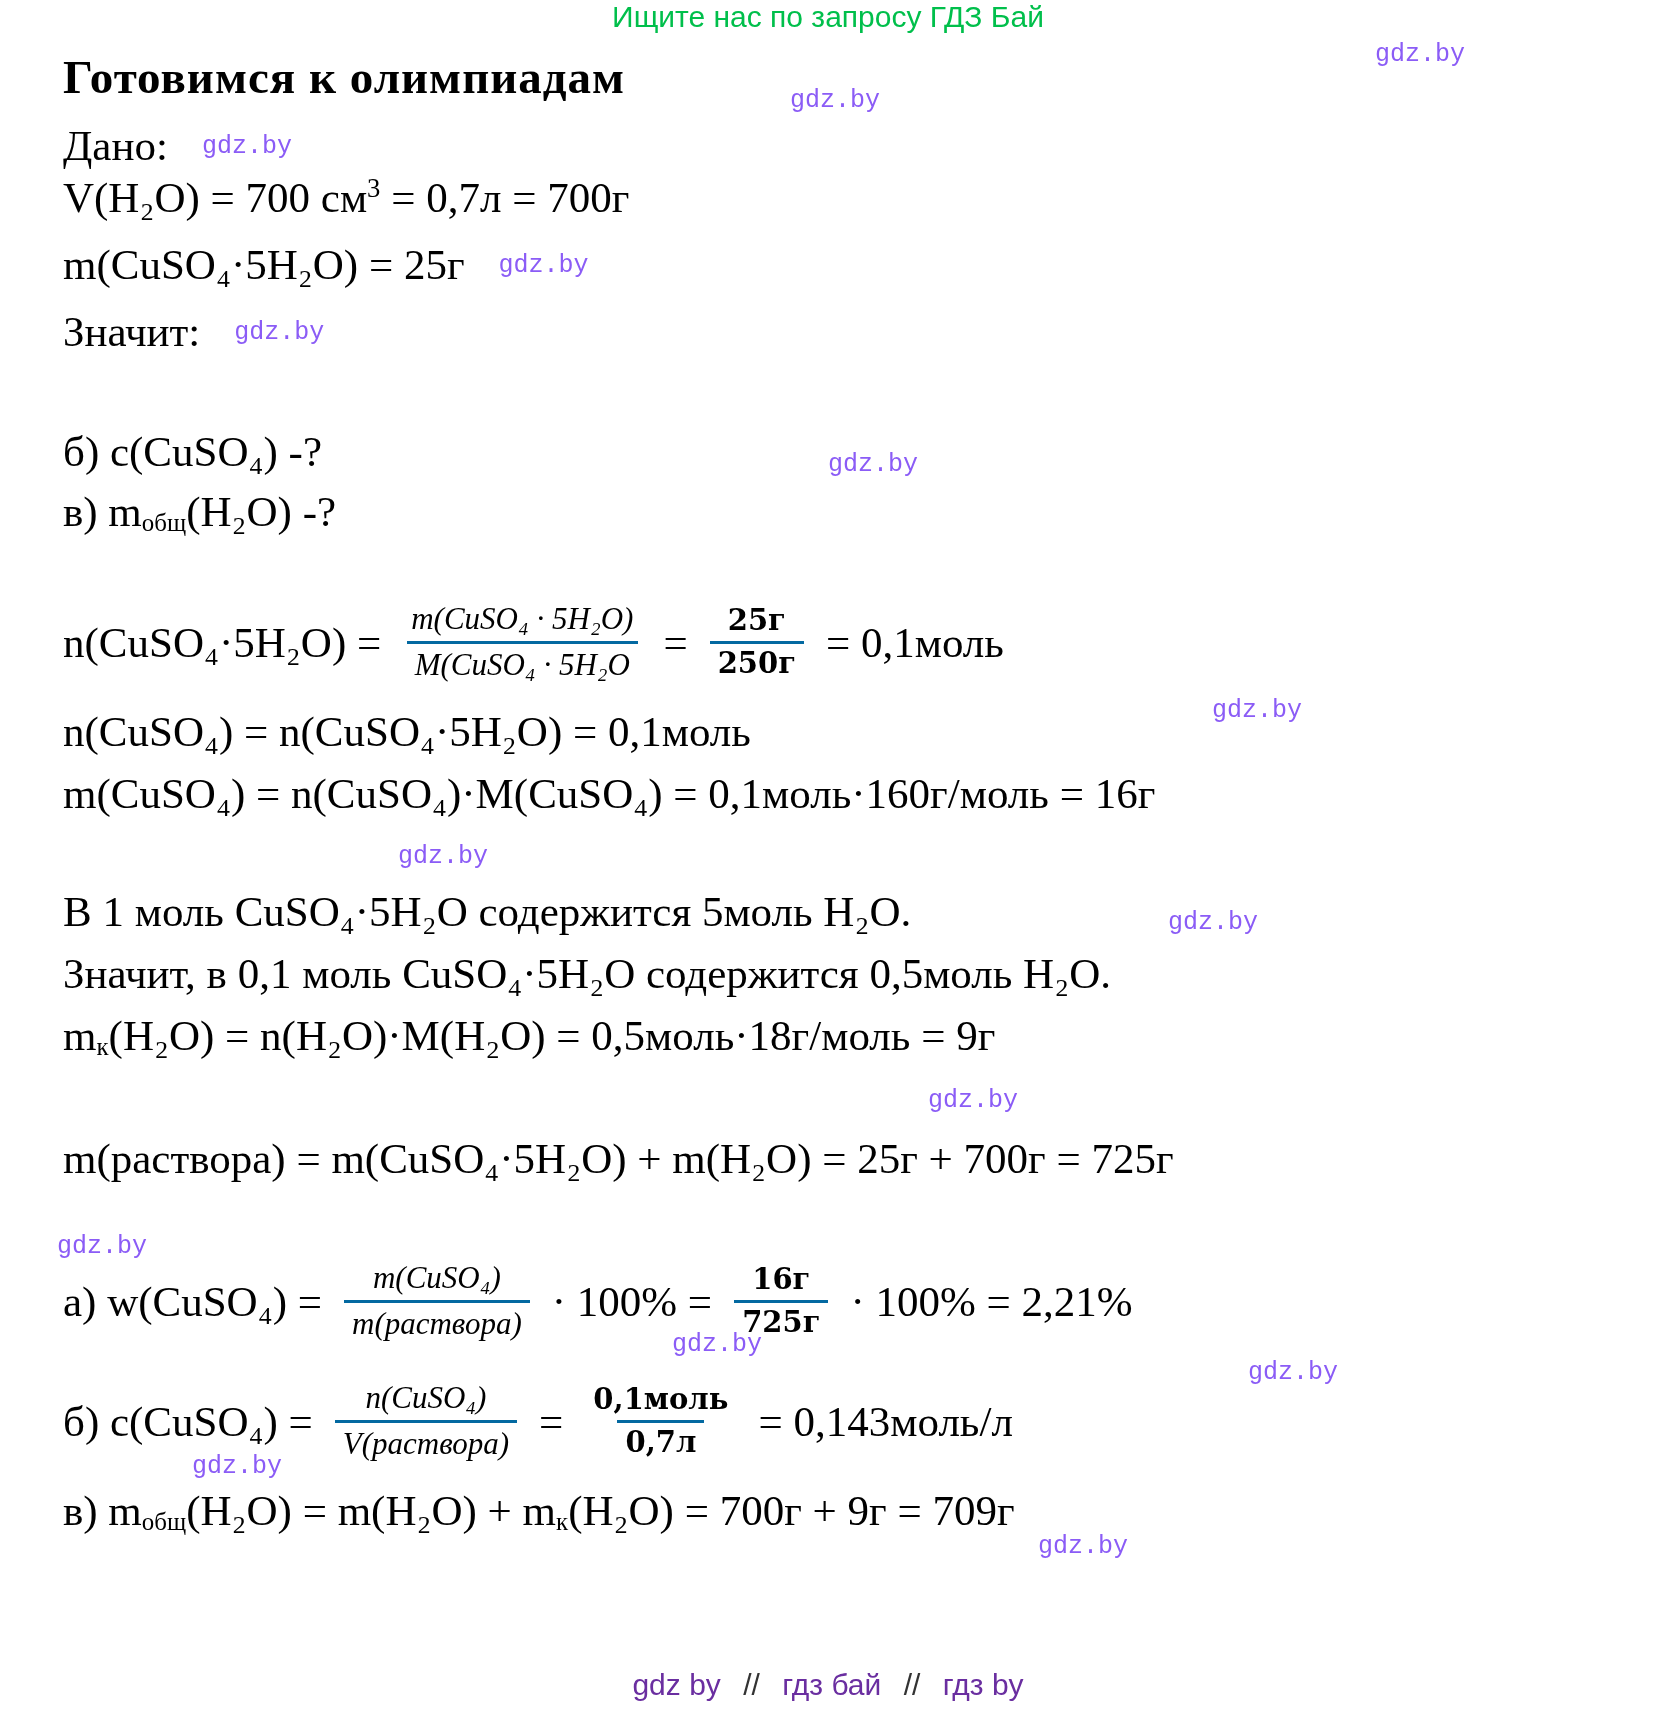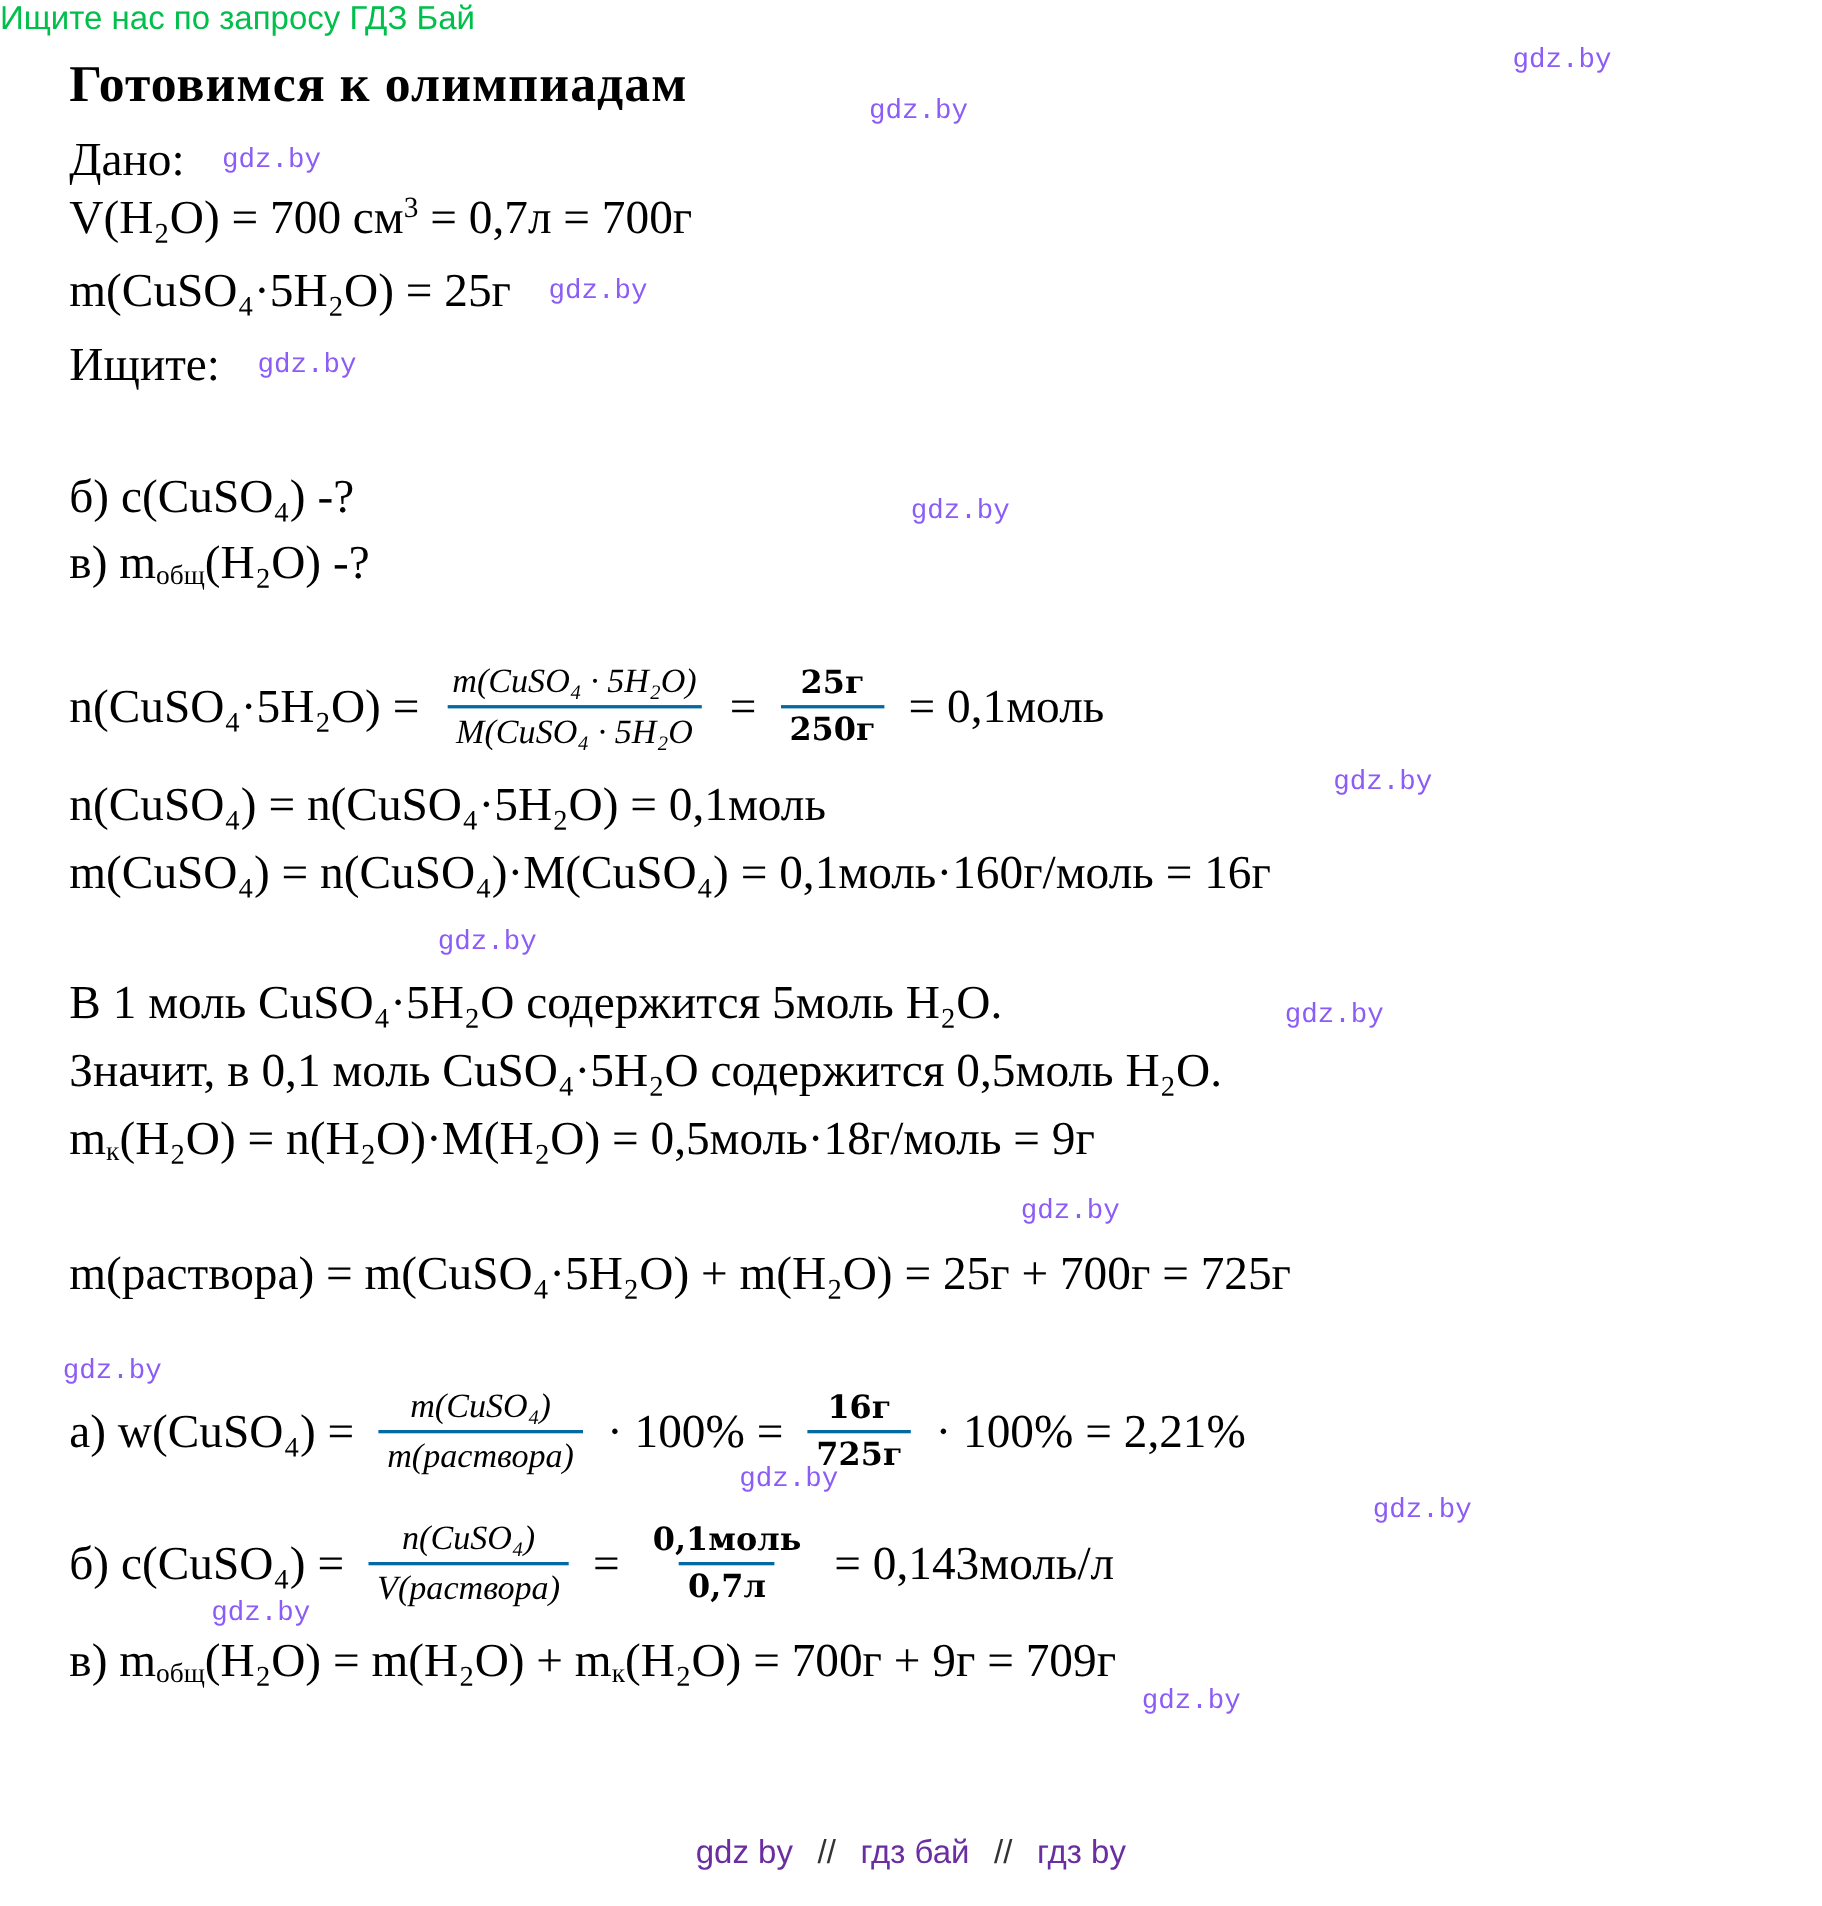--- a/index.html
+++ b/index.html
@@ -10,20 +10,21 @@
     height: 1733px;
     background: #ffffff;
     color: #000000;
     font-family: "Liberation Serif", serif;
     overflow: hidden;
   }
   .abs { position: absolute; }
   .banner {
     position: absolute;
     top: 0px; left: 0; width: 100%;
+    text-align: center;
     font-family: "Liberation Sans", sans-serif;
     font-size: 30px;
     color: #00bf4b;
   }
   .title {
     position: absolute;
     font-size: 47px;
     font-weight: 700;
     letter-spacing: 1px;
   }
@@ -104,21 +105,21 @@
   <span class="wm abs" style="left:1038px; top:1532px">gdz.by</span>
 
   <h1 class="title" style="left:63px; top:50px">Готовимся к олимпиадам</h1>
 
   <div class="line" style="left:63px; top:122px"><span>Дано:</span><span class="wm wm-inline">gdz.by</span></div>
 
   <div class="line" style="left:63px; top:174px"><span>V(H₂O) = 700 см</span><span class="sp">3</span><span> = 0,7л = 700г</span></div>
 
   <div class="line" style="left:63px; top:241px"><span>m(CuSO₄·5H₂O) = 25г</span><span class="wm wm-inline">gdz.by</span></div>
 
-  <div class="line" style="left:63px; top:308px"><span>Ищите:</span><span class="wm wm-inline">gdz.by</span></div>
+  <div class="line" style="left:63px; top:308px"><span>Значит:</span><span class="wm wm-inline">gdz.by</span></div>
 
   <div class="line" style="left:63px; top:428px">б) c(CuSO₄) -?</div>
   <div class="line" style="left:63px; top:488px"><span>в) m</span><span class="sb">общ</span><span>(H₂O) -?</span></div>
 
 
   <div class="eqline" style="left:63px; top:596px; height:92px">
     <span>n(CuSO₄·5H₂O) =</span>
     <span class="frac frac-sym">
         <span class="num">m(CuSO₄ · 5H₂O)</span>
         <span class="den">M(CuSO₄ · 5H₂O</span>

